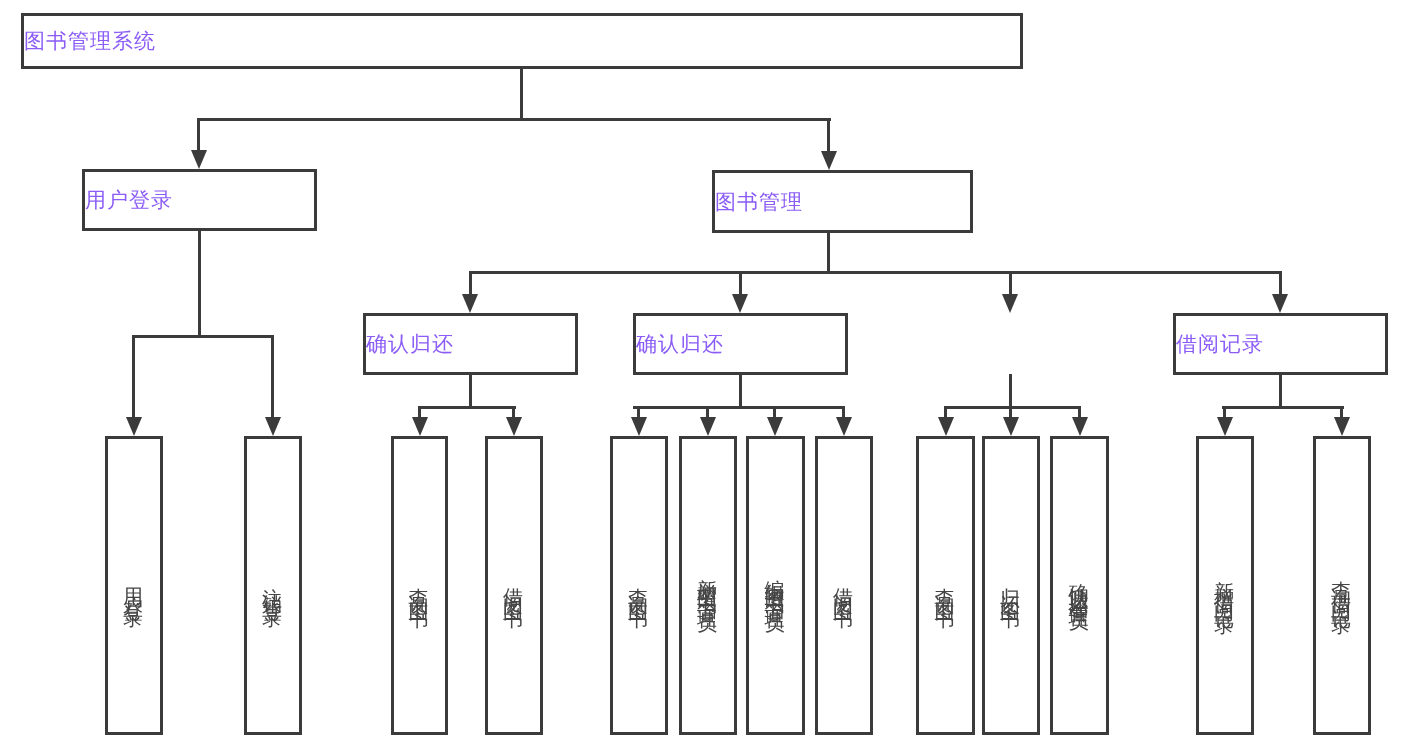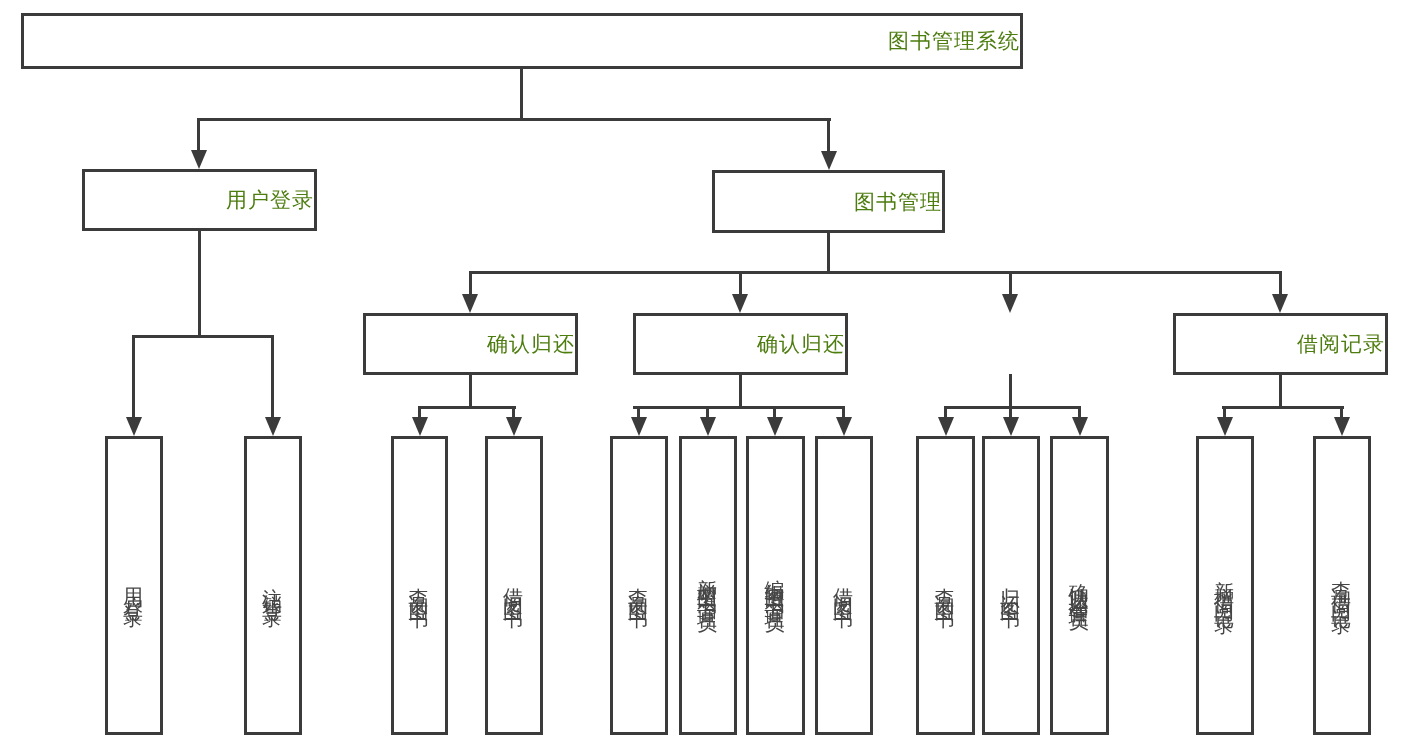--- a/index.html
+++ b/index.html
@@ -1,21 +1,21 @@
 <!DOCTYPE html>
 <html><head>
 <meta charset="utf-8">
 <style>
   html,body{margin:0;padding:0;background:#ffffff;}
   body{font-family:"Liberation Sans","DejaVu Sans",sans-serif;}
   #canvas{position:relative;width:1405px;height:747px;background:#ffffff;overflow:hidden;}
   .hbox{
     position:absolute;box-sizing:border-box;background:#ffffff;
-    border:3px solid #3b3b3b;display:flex;align-items:center;justify-content:flex-end;
-    font-size:21px;color:#4d7c0f;letter-spacing:1px;z-index:2;
+    border:3px solid #3b3b3b;display:flex;align-items:center;justify-content:flex-start;
+    font-size:21px;color:#8b5cf6;letter-spacing:1px;z-index:2;
   }
   .vbox{
     position:absolute;box-sizing:border-box;background:#ffffff;
     border:3px solid #3b3b3b;display:flex;align-items:center;justify-content:center;
     font-size:20px;color:#454545;z-index:2;
     writing-mode:vertical-rl;text-orientation:mixed;letter-spacing:7px;
   }
   .hline{position:absolute;background:#3b3b3b;height:3px;z-index:1;}
   .vline{position:absolute;background:#3b3b3b;width:3px;z-index:1;}
   .arrow{
@@ -40,21 +40,21 @@
   <div class="vline" style="left:520px;top:68px;height:50px;"></div>
   <div class="hline" style="left:197px;top:118px;width:634px;"></div>
   <div class="vline" style="left:197px;top:118px;height:34px;"></div>
   <div class="arrow" style="left:191px;top:150px;"></div>
   <div class="vline" style="left:827px;top:118px;height:34px;"></div>
   <div class="arrow" style="left:821px;top:151px;"></div>
 
   <div class="hbox" style="left:82px;top:169px;width:235px;height:62px;">
     <span>用户登录</span>
   </div>
-  <div class="hbox" style="left:712px;top:170px;width:233px;height:63px;">
+  <div class="hbox" style="left:712px;top:170px;width:261px;height:63px;">
     <span>图书管理</span>
   </div>
 
   <div class="vline" style="left:198px;top:231px;height:104px;"></div>
   <div class="hline" style="left:132px;top:335px;width:142px;"></div>
   <div class="vline" style="left:132px;top:335px;height:84px;"></div>
   <div class="arrow" style="left:126px;top:417px;"></div>
   <div class="vline" style="left:271px;top:335px;height:84px;"></div>
   <div class="arrow" style="left:265px;top:417px;"></div>
 
@@ -68,21 +68,21 @@
   <div class="arrow" style="left:1002px;top:294px;"></div>
   <div class="vline" style="left:1279px;top:271px;height:25px;"></div>
   <div class="arrow" style="left:1272px;top:294px;"></div>
 
   <div class="hbox" style="left:363px;top:313px;width:215px;height:62px;">
     <span>确认归还</span>
   </div>
   <div class="hbox" style="left:633px;top:313px;width:215px;height:62px;">
     <span>确认归还</span>
   </div>
-  <div class="hbox" style="left:1173px;top:313px;width:215px;height:62px;padding-left:20px;">
+  <div class="hbox" style="left:1173px;top:313px;width:215px;height:62px;">
     <span>借阅记录</span>
   </div>
 
   <div class="vline" style="left:469px;top:374px;height:34px;"></div>
   <div class="hline" style="left:418px;top:406px;width:98px;"></div>
   <div class="vline" style="left:418px;top:406px;height:14px;"></div>
   <div class="arrow" style="left:412px;top:417px;"></div>
   <div class="vline" style="left:512px;top:406px;height:14px;"></div>
   <div class="arrow" style="left:506px;top:417px;"></div>
 

